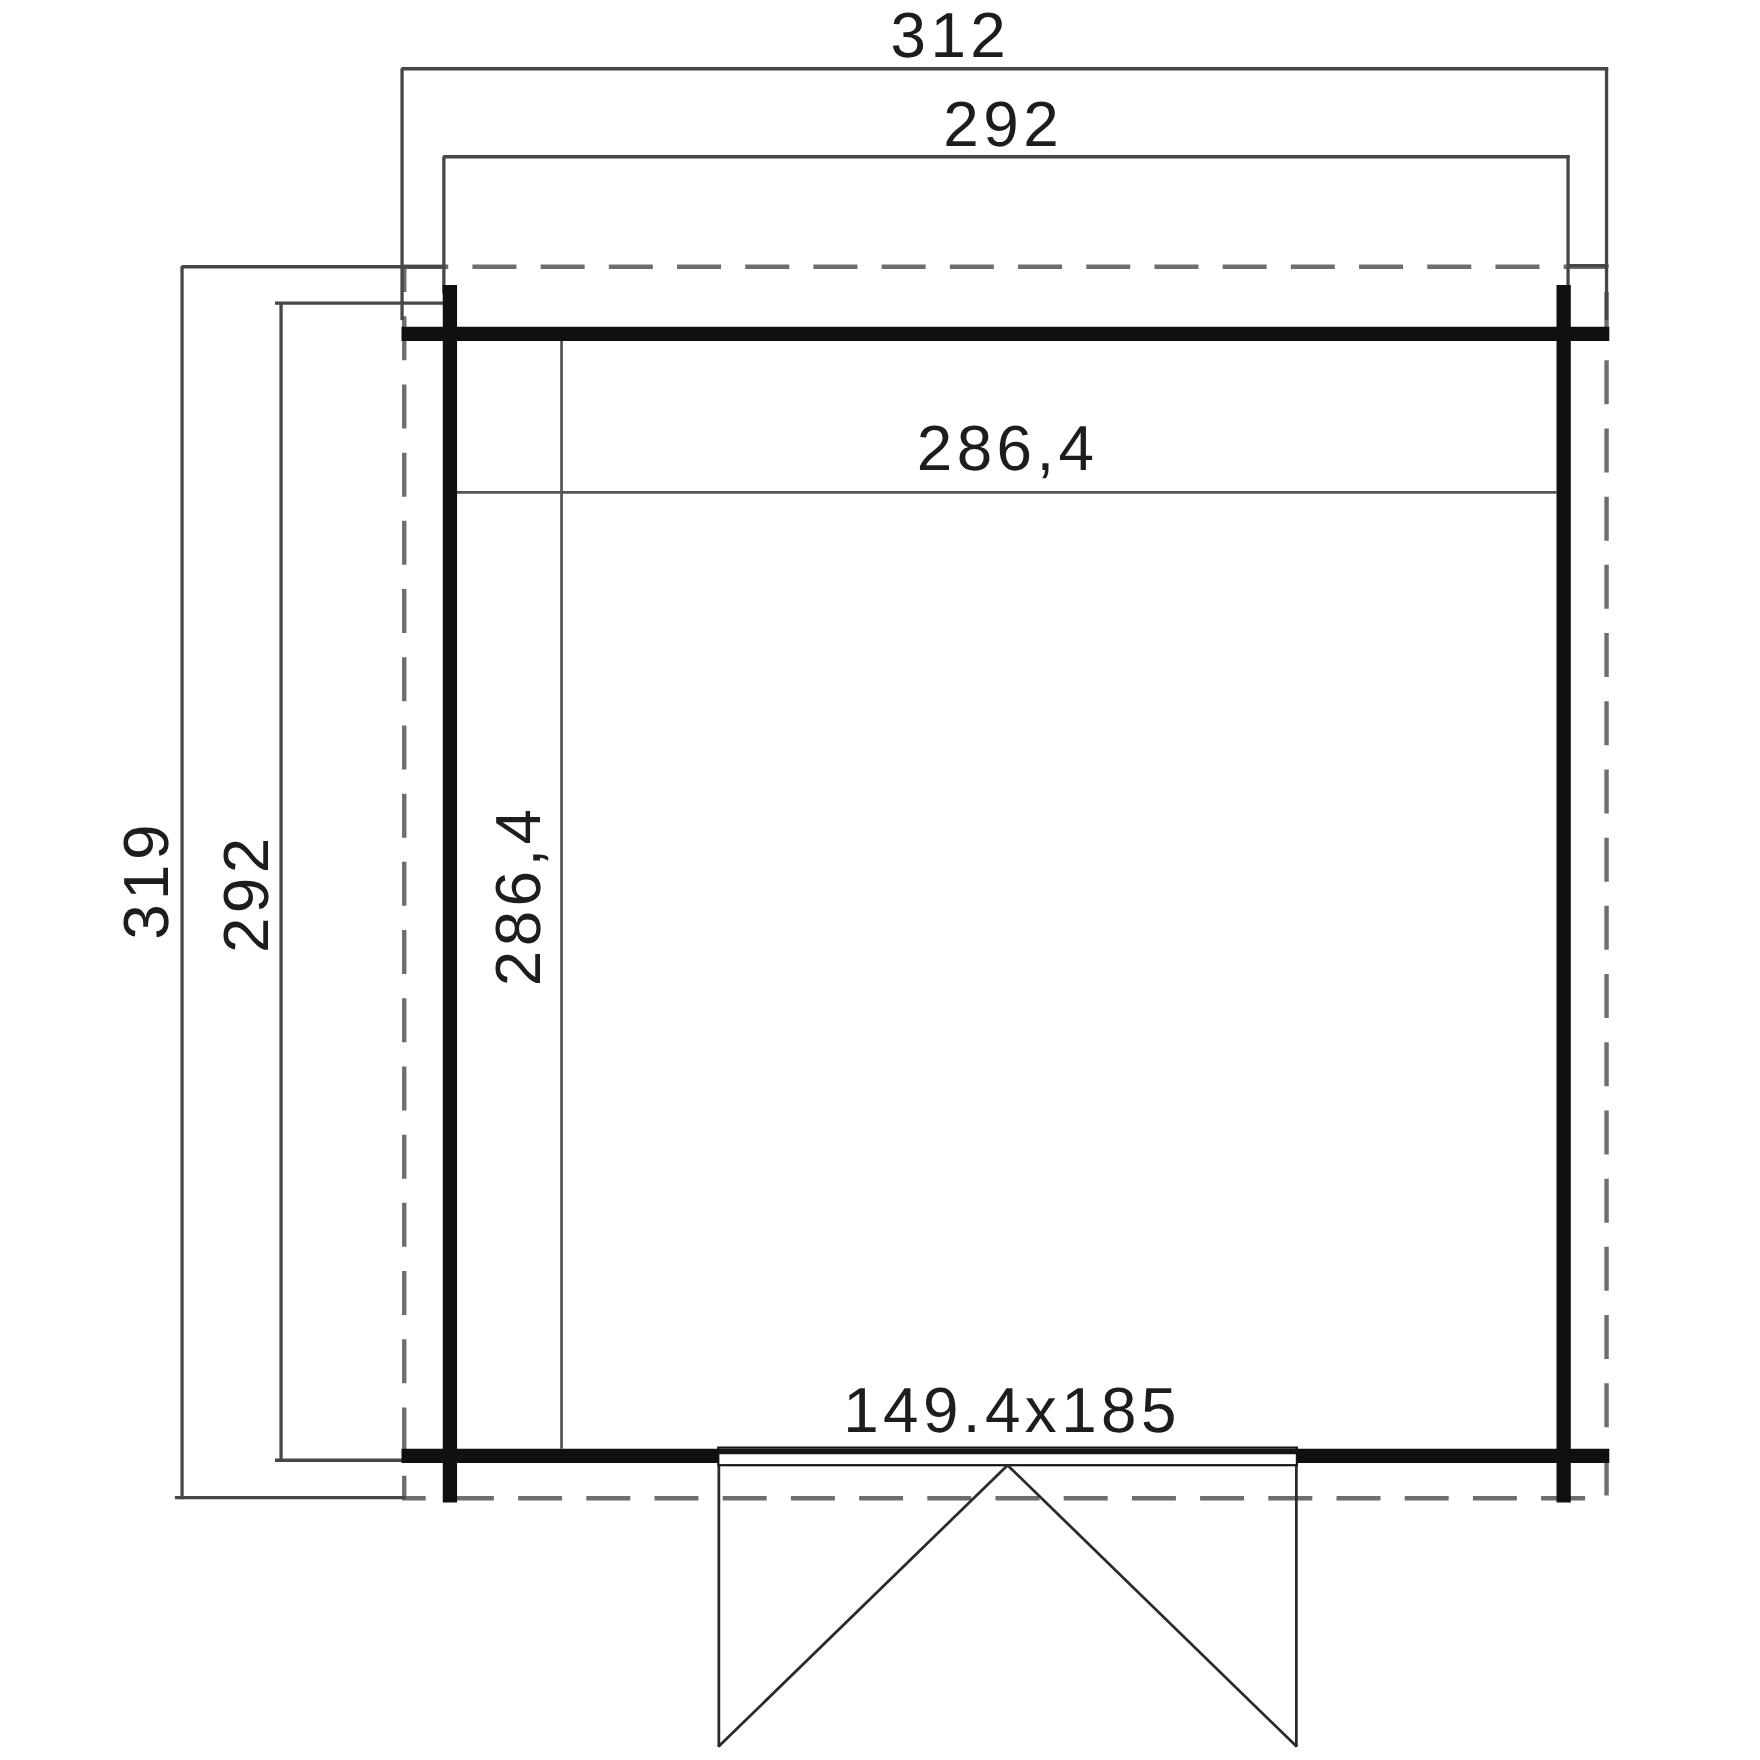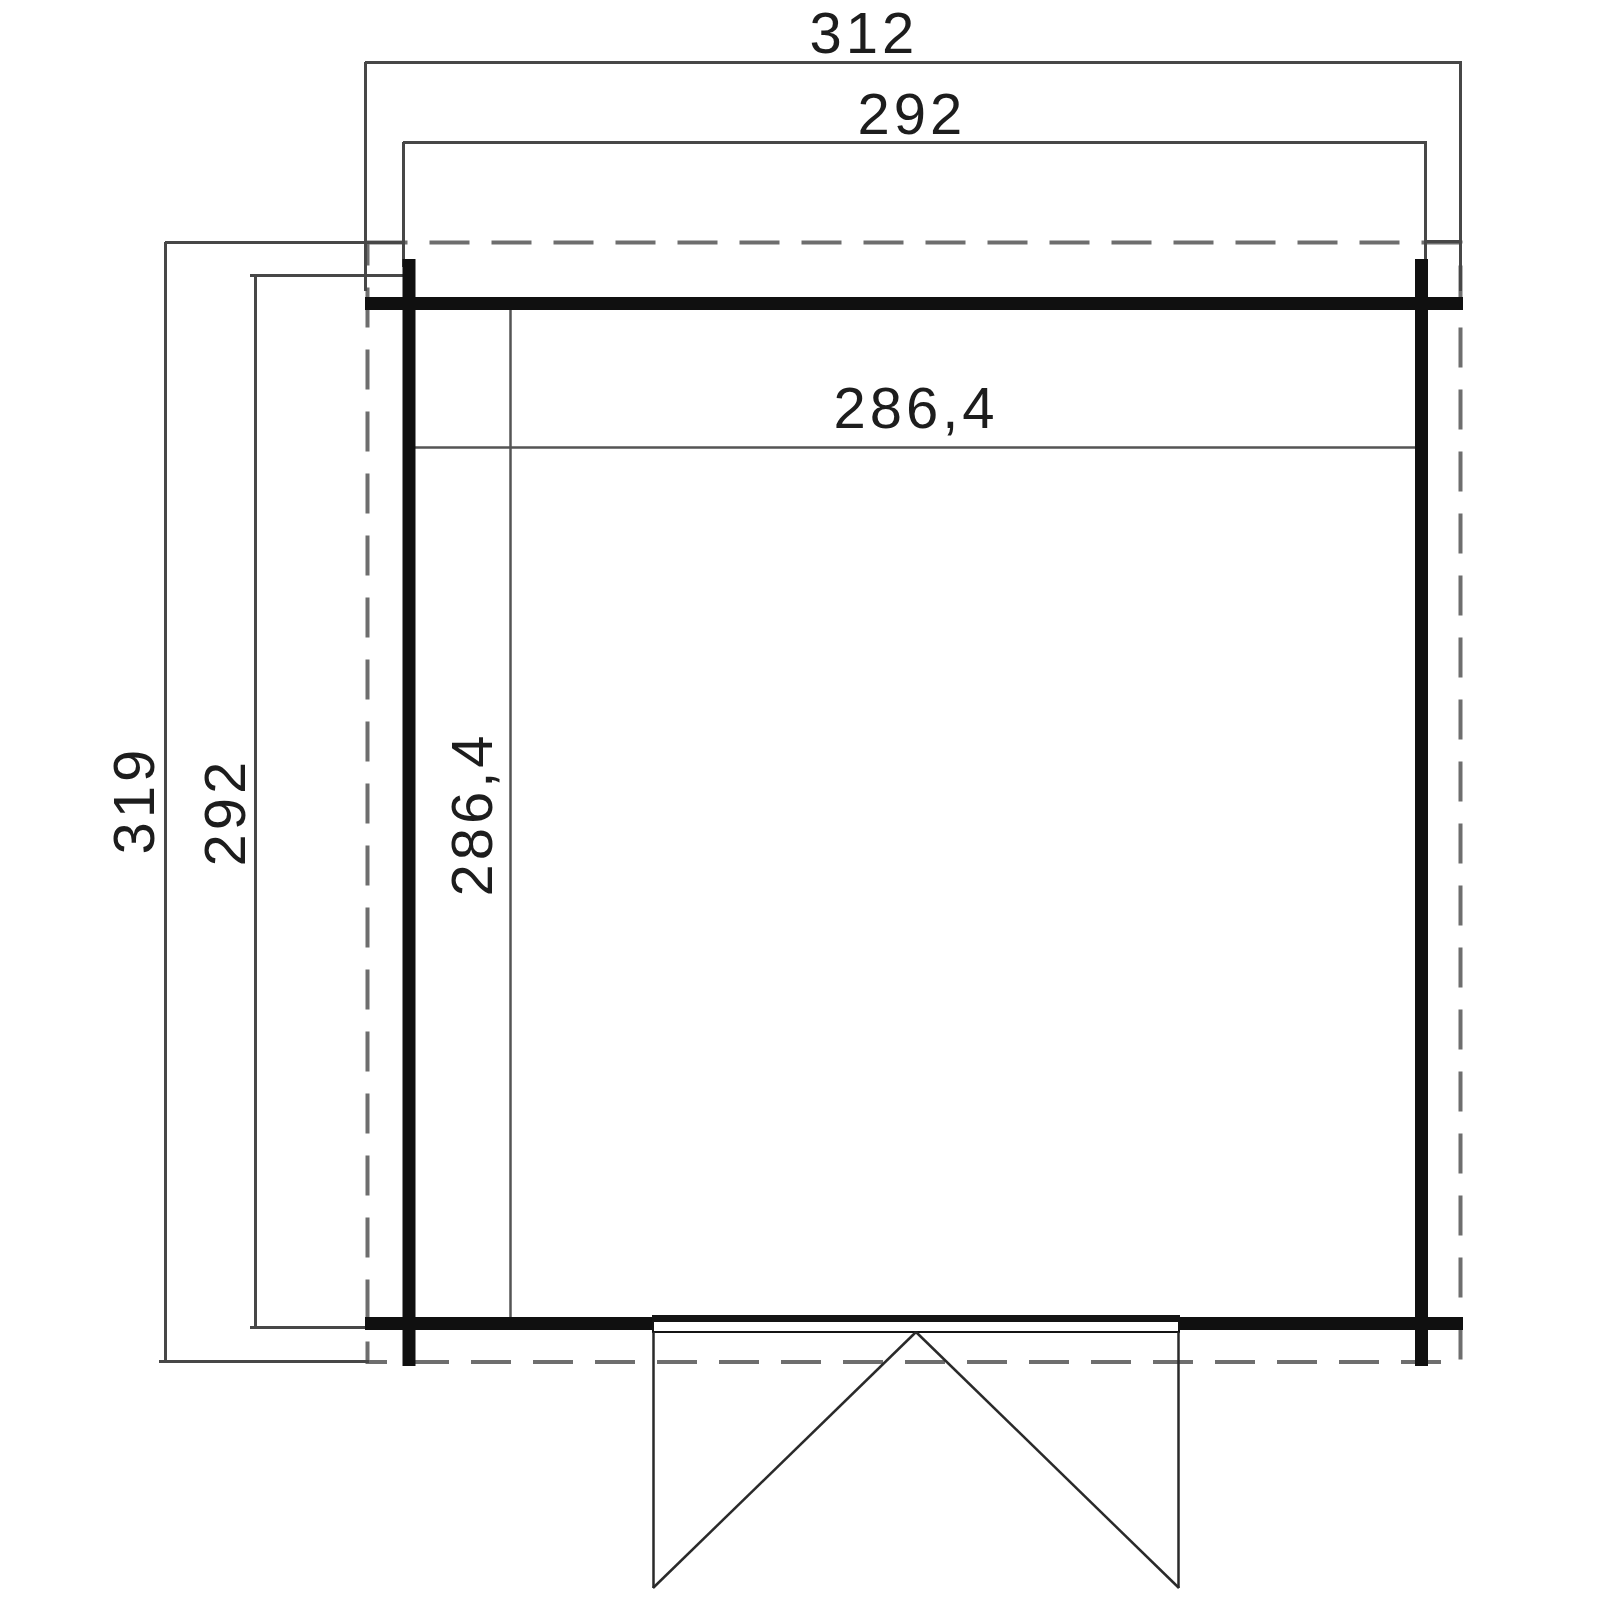--- a/index.html
+++ b/index.html
@@ -72,14 +72,15 @@
   <div class="dim-label" style="left:912px;top:114px;">292</div>
 
   <div class="dim-label" style="left:916px;top:408px;">286,4</div>
 
   <div class="dim-label rot" style="left:134px;top:800px;">319</div>
 
   <div class="dim-label rot" style="left:225px;top:812px;">292</div>
 
   <div class="dim-label rot" style="left:472px;top:814px;">286,4</div>
 
+  <div class="dim-label" style="left:920px;top:1283px;">149.4x185</div>
 
 </div>
 
 </body></html>

